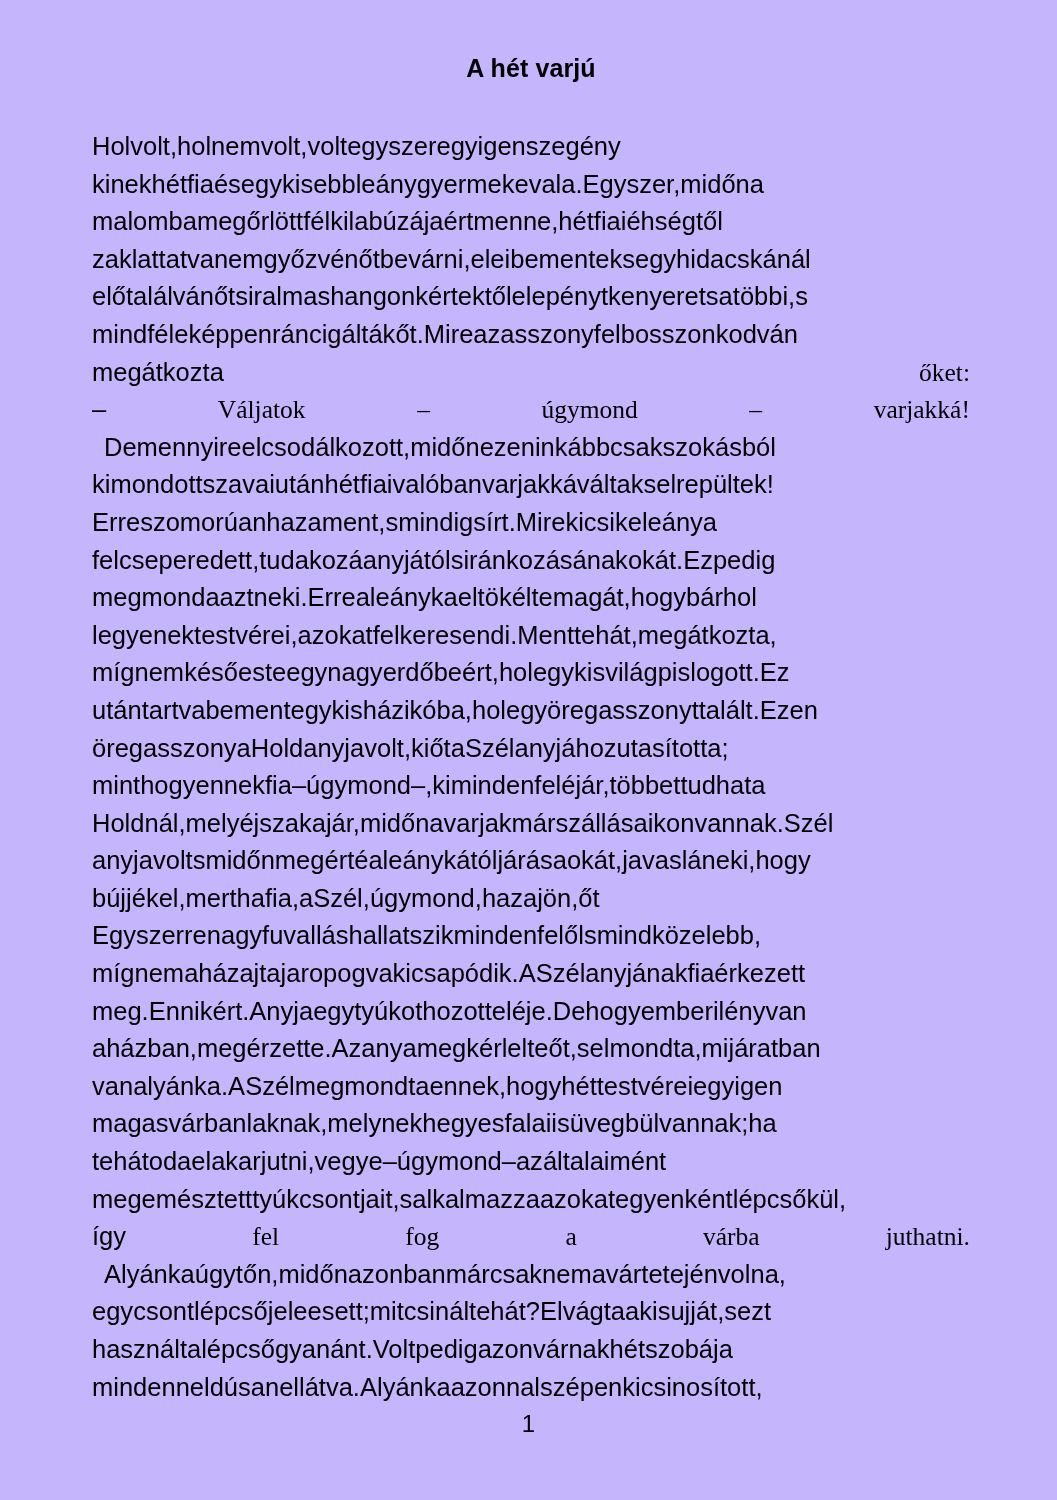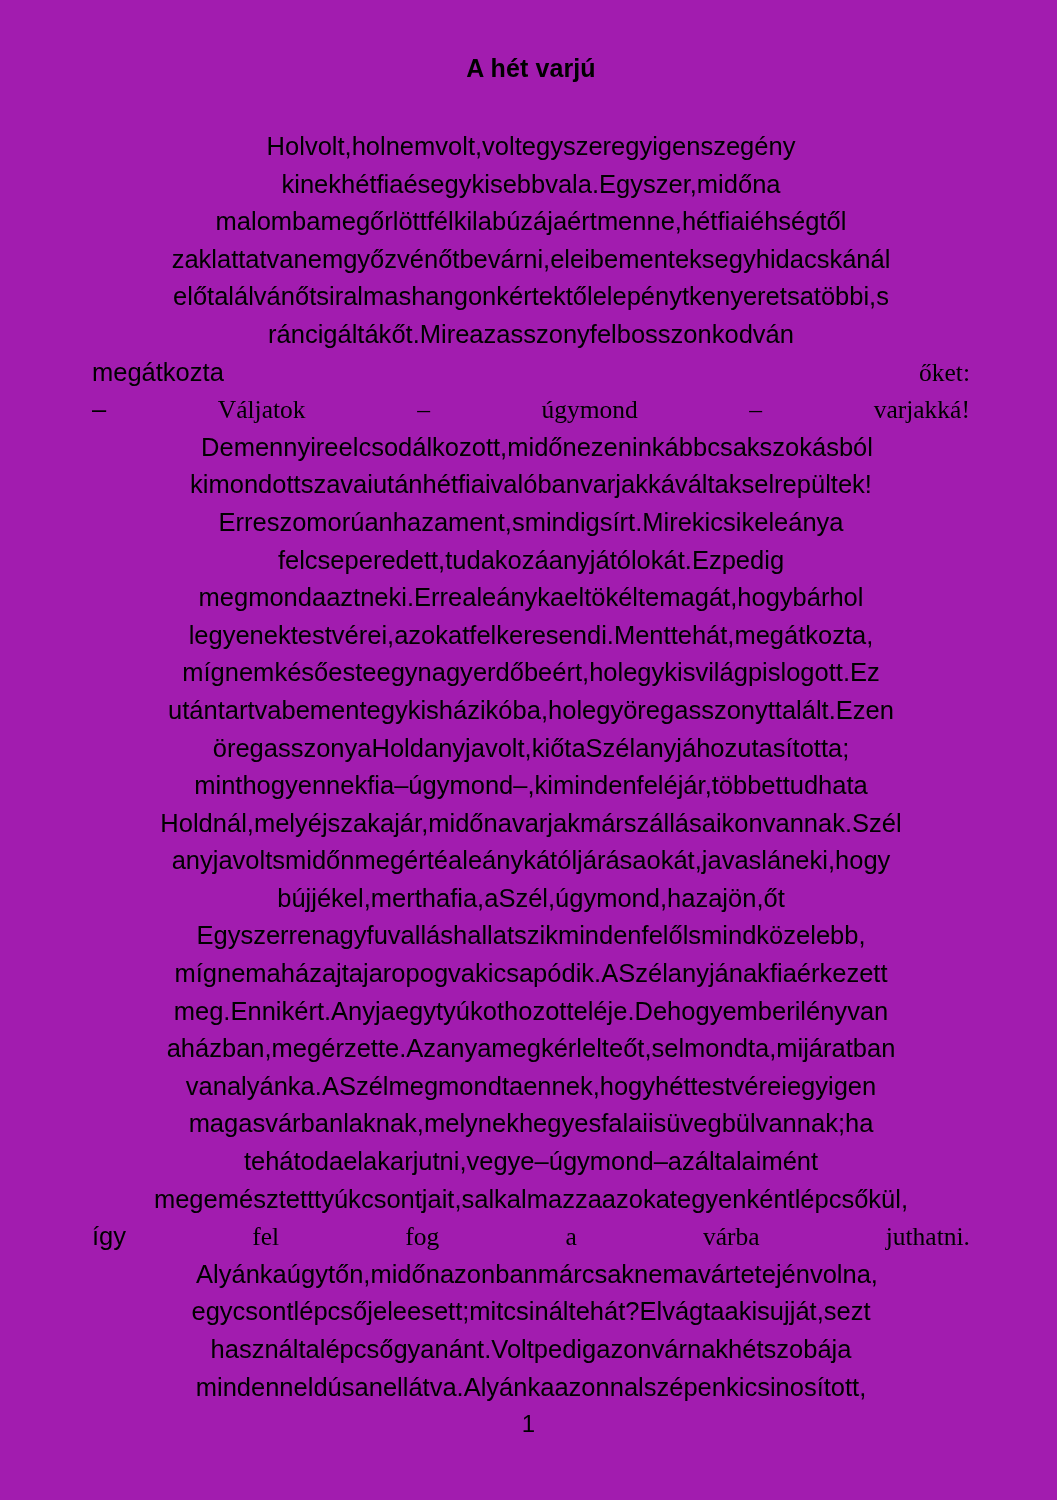--- a/index.html
+++ b/index.html
@@ -16,21 +16,21 @@
     color: #000000;
     overflow: hidden;
   }
 
   .page {
     position: absolute;
     left: 0;
     top: 0;
     width: 1057px;
     height: 1500px;
-    background: #a21caf;
+    background: #c4b5fd;
   }
 
   .doc-title {
     position: absolute;
     left: 92px;
     top: 52px;
     width: 878px;
     text-align: center;
     font-size: 25px;
     font-weight: bold;
@@ -50,21 +50,21 @@
     display: flex;
     width: 878px;
     height: 37.6px;
     font-size: 25.5px;
     line-height: 37.6px;
     white-space: pre;
     overflow: visible;
   }
   
   .ln.just {
-    justify-content: center;
+    justify-content: flex-start;
   }
   
   .ln.flush {
     justify-content: space-between;
   }
   .ln.flush .w + .w {
     margin-left: 0;
     font-family: Liberation Serif, serif;
   }
   .ln.flush .w {
@@ -94,31 +94,31 @@
 </style>
 </head>
 <body>
 
 <div class="page">
 
   <div class="doc-title">A hét varjú</div>
 
   <div class="body-block">
       <div class="ln just"><span class="w">Hol</span><span class="w">volt,</span><span class="w">hol</span><span class="w">nem</span><span class="w">volt,</span><span class="w">volt</span><span class="w">egyszer</span><span class="w">egy</span><span class="w">igen</span><span class="w">szegény</span></div>
-      <div class="ln just"><span class="w">kinek</span><span class="w">hét</span><span class="w">fia</span><span class="w">és</span><span class="w">egy</span><span class="w">kisebb</span><span class="w">vala.</span><span class="w">Egyszer,</span><span class="w">midőn</span><span class="w">a</span></div>
+      <div class="ln just"><span class="w">kinek</span><span class="w">hét</span><span class="w">fia</span><span class="w">és</span><span class="w">egy</span><span class="w">kisebb</span><span class="w">leánygyermeke</span><span class="w">vala.</span><span class="w">Egyszer,</span><span class="w">midőn</span><span class="w">a</span></div>
       <div class="ln just"><span class="w">malomba</span><span class="w">megőrlött</span><span class="w">fél</span><span class="w">kila</span><span class="w">búzájaért</span><span class="w">menne,</span><span class="w">hét</span><span class="w">fiai</span><span class="w">éhségtől</span></div>
       <div class="ln just"><span class="w">zaklattatva</span><span class="w">nem</span><span class="w">győzvén</span><span class="w">őt</span><span class="w">bevárni,</span><span class="w">eleibe</span><span class="w">mentek</span><span class="w">s</span><span class="w">egy</span><span class="w">hidacskánál</span></div>
       <div class="ln just"><span class="w">előtalálván</span><span class="w">őt</span><span class="w">siralmas</span><span class="w">hangon</span><span class="w">kértek</span><span class="w">tőle</span><span class="w">lepényt</span><span class="w">kenyeret</span><span class="w">s</span><span class="w">a</span><span class="w">többi,</span><span class="w">s</span></div>
-      <div class="ln just"><span class="w">ráncigálták</span><span class="w">őt.</span><span class="w">Mire</span><span class="w">az</span><span class="w">asszony</span><span class="w">felbosszonkodván</span></div>
+      <div class="ln just"><span class="w">mindféleképpen</span><span class="w">ráncigálták</span><span class="w">őt.</span><span class="w">Mire</span><span class="w">az</span><span class="w">asszony</span><span class="w">felbosszonkodván</span></div>
       <div class="ln flush"><span class="w">megátkozta</span><span class="w">őket:</span></div>
       <div class="ln flush"><span class="w">–</span><span class="w">Váljatok</span><span class="w">–</span><span class="w">úgymond</span><span class="w">–</span><span class="w">varjakká!</span></div>
       <div class="ln just indent"><span class="w">De</span><span class="w">mennyire</span><span class="w">elcsodálkozott,</span><span class="w">midőn</span><span class="w">ezen</span><span class="w">inkább</span><span class="w">csak</span><span class="w">szokásból</span></div>
       <div class="ln just"><span class="w">kimondott</span><span class="w">szavai</span><span class="w">után</span><span class="w">hét</span><span class="w">fiai</span><span class="w">valóban</span><span class="w">varjakká</span><span class="w">váltak</span><span class="w">s</span><span class="w">elrepültek!</span></div>
       <div class="ln just"><span class="w">Erre</span><span class="w">szomorúan</span><span class="w">hazament,</span><span class="w">s</span><span class="w">mindig</span><span class="w">sírt.</span><span class="w">Mire</span><span class="w">kicsike</span><span class="w">leánya</span></div>
-      <div class="ln just"><span class="w">felcseperedett,</span><span class="w">tudakozá</span><span class="w">anyjától</span><span class="w">okát.</span><span class="w">Ez</span><span class="w">pedig</span></div>
+      <div class="ln just"><span class="w">felcseperedett,</span><span class="w">tudakozá</span><span class="w">anyjától</span><span class="w">siránkozásának</span><span class="w">okát.</span><span class="w">Ez</span><span class="w">pedig</span></div>
       <div class="ln just"><span class="w">megmonda</span><span class="w">azt</span><span class="w">neki.</span><span class="w">Erre</span><span class="w">a</span><span class="w">leányka</span><span class="w">eltökélte</span><span class="w">magát,</span><span class="w">hogy</span><span class="w">bárhol</span></div>
       <div class="ln just"><span class="w">legyenek</span><span class="w">testvérei,</span><span class="w">azokat</span><span class="w">felkeresendi.</span><span class="w">Ment</span><span class="w">tehát,</span><span class="w">megátkozta,</span></div>
       <div class="ln just"><span class="w">mígnem</span><span class="w">késő</span><span class="w">este</span><span class="w">egy</span><span class="w">nagy</span><span class="w">erdőbe</span><span class="w">ért,</span><span class="w">hol</span><span class="w">egy</span><span class="w">kis</span><span class="w">világ</span><span class="w">pislogott.</span><span class="w">Ez</span></div>
       <div class="ln just"><span class="w">után</span><span class="w">tartva</span><span class="w">bement</span><span class="w">egy</span><span class="w">kis</span><span class="w">házikóba,</span><span class="w">hol</span><span class="w">egy</span><span class="w">öregasszonyt</span><span class="w">talált.</span><span class="w">Ezen</span></div>
       <div class="ln just"><span class="w">öregasszony</span><span class="w">a</span><span class="w">Hold</span><span class="w">anyja</span><span class="w">volt,</span><span class="w">ki</span><span class="w">őt</span><span class="w">a</span><span class="w">Szél</span><span class="w">anyjához</span><span class="w">utasította;</span></div>
       <div class="ln just"><span class="w">minthogy</span><span class="w">ennek</span><span class="w">fia</span><span class="w">–</span><span class="w">úgymond</span><span class="w">–,</span><span class="w">ki</span><span class="w">mindenfelé</span><span class="w">jár,</span><span class="w">többet</span><span class="w">tudhat</span><span class="w">a</span></div>
       <div class="ln just"><span class="w">Holdnál,</span><span class="w">mely</span><span class="w">éjszaka</span><span class="w">jár,</span><span class="w">midőn</span><span class="w">a</span><span class="w">varjak</span><span class="w">már</span><span class="w">szállásaikon</span><span class="w">vannak.</span><span class="w">Szél</span></div>
       <div class="ln just"><span class="w">anyja</span><span class="w">volt</span><span class="w">s</span><span class="w">midőn</span><span class="w">megérté</span><span class="w">a</span><span class="w">leánykától</span><span class="w">járása</span><span class="w">okát,</span><span class="w">javaslá</span><span class="w">neki,</span><span class="w">hogy</span></div>
       <div class="ln just"><span class="w">bújjék</span><span class="w">el,</span><span class="w">mert</span><span class="w">ha</span><span class="w">fia,</span><span class="w">a</span><span class="w">Szél,</span><span class="w">úgymond,</span><span class="w">hazajön,</span><span class="w">őt</span></div>
       <div class="ln just"><span class="w">Egyszerre</span><span class="w">nagy</span><span class="w">fuvallás</span><span class="w">hallatszik</span><span class="w">mindenfelől</span><span class="w">s</span><span class="w">mind</span><span class="w">közelebb,</span></div>

